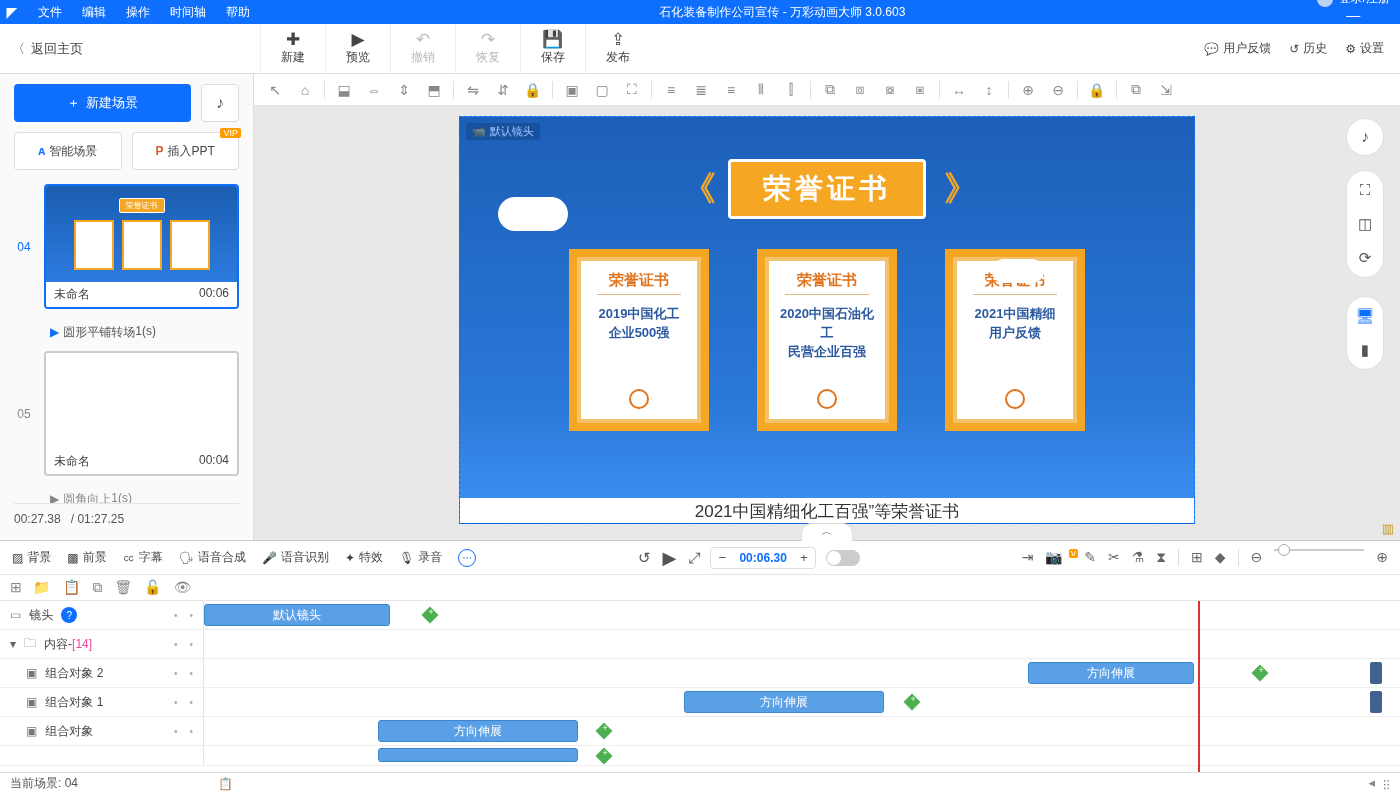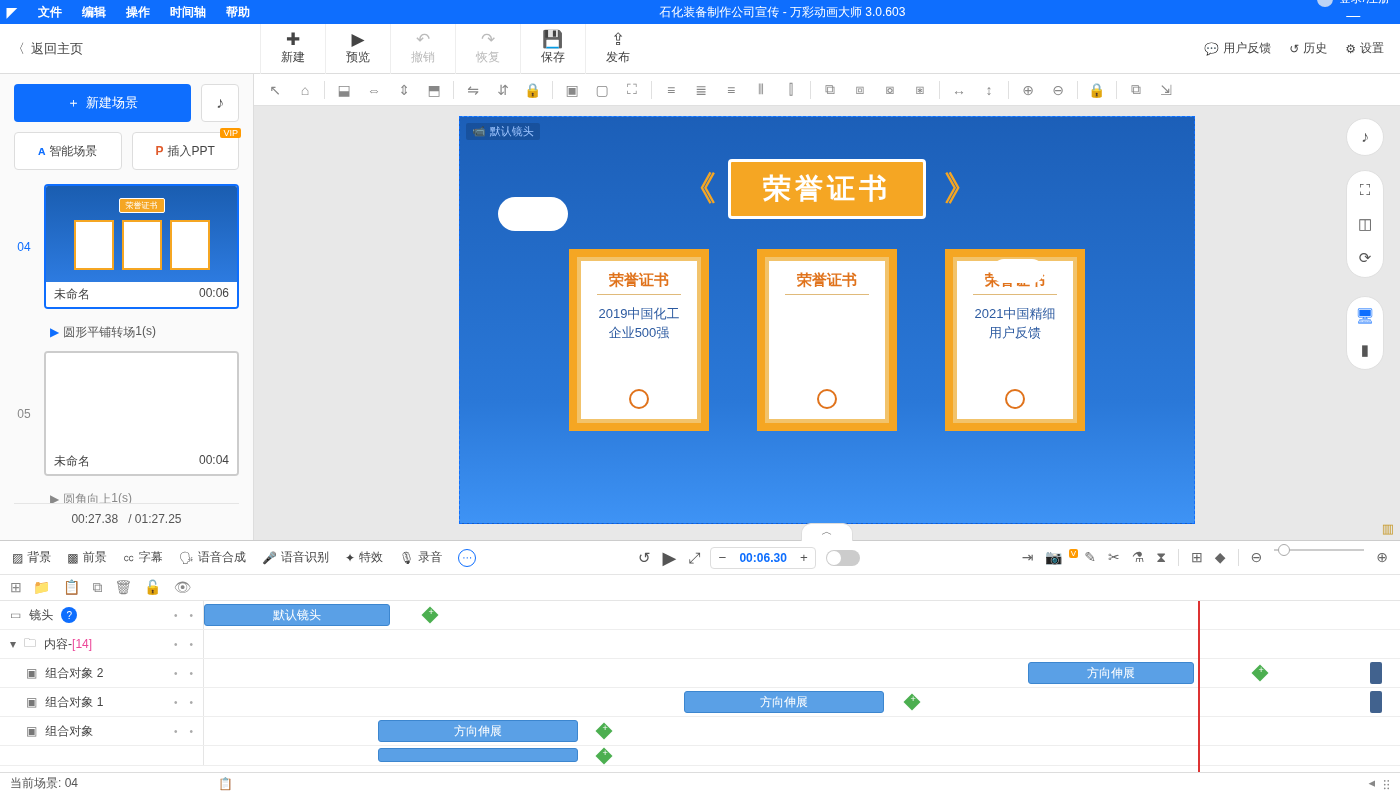--- a/index.html
+++ b/index.html
@@ -1,21 +1,21 @@
 <!DOCTYPE html>
 <html><head>
 <meta charset="utf-8">
 <style>
 * { margin:0; padding:0; box-sizing:border-box; font-family:"Microsoft YaHei",Arial,sans-serif; }
 body { width:1400px; height:794px; overflow:hidden; background:#f5f5f5; user-select:none; }
 
 
 .title-bar { height:24px; background:#0E6EFE; display:flex; align-items:center; color:#fff; font-size:12px; }
 .title-bar .logo { width:24px; display:flex; align-items:center; justify-content:center; font-size:14px; }
-.title-bar .menus { display:flex; gap:4px; padding-left:6px;font-weight:bold; }
+.title-bar .menus { display:flex; gap:4px; padding-left:6px; }
 .title-bar .menus span { padding:0 8px; cursor:pointer; }
 .title-bar .title-text { flex:1; text-align:center; font-weight:500; }
 .title-bar .right-cluster { display:flex; align-items:center;flex-direction:column; }
 .title-bar .upgrade { background:#e02c2c; padding:2px 10px; font-size:12px; }
 .title-bar .login { display:flex; align-items:center; gap:6px; padding:0 10px; }
 .title-bar .win-btn { width:28px; text-align:center; cursor:pointer; font-size:14px; }
 
 
 .main-toolbar { height:50px; background:#fff; border-bottom:1px solid #ddd; display:flex; align-items:center; }
 .main-toolbar .back { width:260px; padding-left:12px; font-size:13px; color:#444; display:flex; align-items:center; gap:6px; cursor:pointer; }
@@ -44,21 +44,21 @@
 .scene-item .idx { width:20px; font-size:12px; color:#0E6EFE; display:flex; align-items:center; justify-content:center; }
 .scene-item.inactive .idx { color:#888; }
 .scene-thumb { flex:1; border:2px solid #0E6EFE; border-radius:4px; background:#fff; overflow:hidden; }
 .scene-item.inactive .scene-thumb { border-color:#ccc; }
 .scene-thumb .pic { height:96px; background:linear-gradient(#1a5db0,#2d7be0); position:relative; }
 .scene-item.inactive .scene-thumb .pic { background:#fff; }
 .scene-thumb .meta { display:flex; justify-content:space-between; padding:4px 8px; font-size:12px; color:#444; background:#fff; }
 .scene-trans { display:flex; padding:3px 8px 0 36px; font-size:12px; color:#555; }
 .scene-trans .play { color:#0E6EFE; margin-right:4px; }
 
-.timecode-row { border-top:1px solid #e5e5e5; padding:8px 0 4px; font-size:12px; color:#555; display:flex; justify-content:center; gap:10px; }
+.timecode-row { border-top:1px solid #e5e5e5; padding:8px 0 4px; font-size:12px; color:#555; display:flex; gap:10px; }
 
 
 .canvas-col { flex:1; display:flex; flex-direction:column; position:relative; }
 
 .icon-strip { height:32px; border-bottom:1px solid #e0e0e0; background:#fff; display:flex; align-items:center; gap:8px; padding:0 10px; color:#888; font-size:14px; }
 .icon-strip span { width:22px; text-align:center; cursor:pointer; }
 .icon-strip .sep { width:1px; height:18px; background:#e0e0e0; }
 
 .canvas-area { flex:1; background:#e8e8e8; position:relative; display:flex; align-items:flex-start; justify-content:center; padding-top:10px; }
 .stage { width:736px; height:408px; background:linear-gradient(#1c5fb8 0%, #2a78d8 70%, #3e93f5 100%); border:1px dashed #0E6EFE; position:relative; overflow:hidden; }
@@ -66,21 +66,21 @@
 
 .banner-wrap { display:flex; justify-content:center; align-items:center; margin-top:42px; gap:18px; }
 .bracket { color:#f5a623; font-size:34px; font-weight:bold; letter-spacing:-6px; }
 .banner { background:#f5a623; color:#fff; font-size:28px; font-weight:bold; padding:8px 32px; border:3px solid #fff; border-radius:4px; letter-spacing:4px; }
 
 .certs { display:flex; justify-content:center; gap:48px; margin-top:30px; }
 .cert { width:140px; height:182px; background:#f5a623; padding:8px; }
 .cert .inner { width:100%; height:100%; background:#fff; border:4px solid #f2c36b; display:flex; flex-direction:column; align-items:center; padding:10px 6px; }
 .cert .t { color:#e0731c; font-size:15px; font-weight:bold; margin-bottom:4px; }
 .cert .line { width:80%; height:1px; background:#e0ba7a; margin-bottom:10px; }
-.cert .body-txt { color:#2c5aa0; font-size:13px; font-weight:normal; text-align:center; line-height:1.45; white-space:pre-wrap; }
+.cert .body-txt { color:#2c5aa0; font-size:13px; font-weight:bold; text-align:center; line-height:1.45; white-space:pre-wrap; }
 .cert .seal { width:20px;height:20px;border:2px solid #e0731c;border-radius:50%; margin-top:auto; }
 
 .sub-caption { position:absolute; bottom:0; left:0; right:0; background:#fff; color:#333; text-align:center; font-size:17px; padding:2px 0 0; }
 .cloud { position:absolute; background:#fff; border-radius:50px; }
 .cloud.c1 { width:70px; height:34px; top:80px; left:38px; }
 .cloud.c2 { width:52px; height:24px; top:142px; right:150px; }
 
 .right-float { position:absolute; right:16px; top:54px; width:38px; border-radius:22px; display:flex; flex-direction:column; align-items:center; padding:10px 0; gap:18px; color:#555; }
 .right-float .grp { background:#fff; border:1px solid #e0e0e0; border-radius:22px; display:flex; flex-direction:column; align-items:center; padding:10px 0; gap:16px; width:38px; }
 .right-float span { cursor:pointer; font-size:15px; }
@@ -348,33 +348,36 @@
                 <div class="line"></div>
                 <div class="body-txt">2019中国化工
 企业500强</div>
                 <div class="seal"></div>
               </div>
             </div>
             <div class="cert">
               <div class="inner">
                 <div class="t">荣誉证书</div>
                 <div class="line"></div>
+                <div class="body-txt">2020中国石油化工
+民营企业百强</div>
                 <div class="seal"></div>
               </div>
             </div>
             <div class="cert">
               <div class="inner">
                 <div class="t">荣誉证书</div>
                 <div class="line"></div>
                 <div class="body-txt">2021中国精细
 用户反馈</div>
                 <div class="seal"></div>
               </div>
             </div>
           </div>
+        <div class="sub-caption">2021中国精细化工百强”等荣誉证书</div>
       </div>
 
       <div class="fab">
           <span>♪</span>
         </div>
       <div class="right-float">
         <div class="grp">
           <span>⛶</span>
           <span>◫</span>
           <span>⟳</span>

